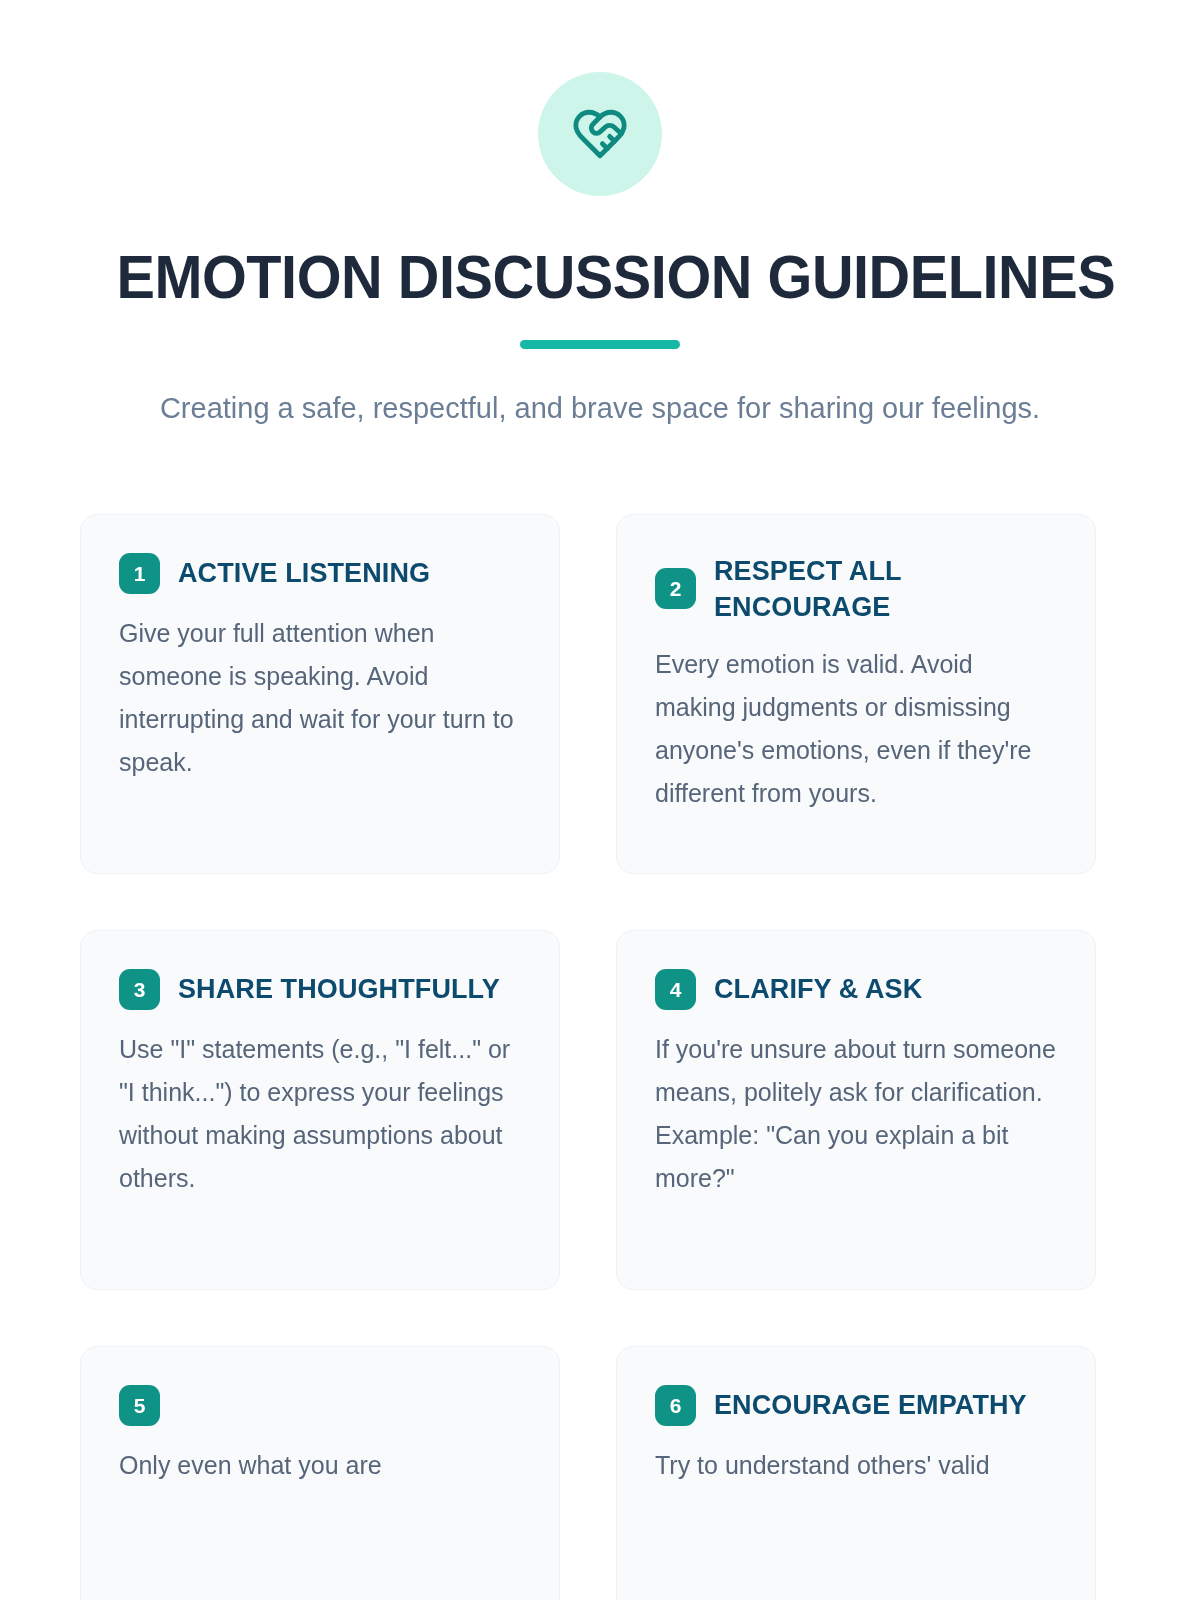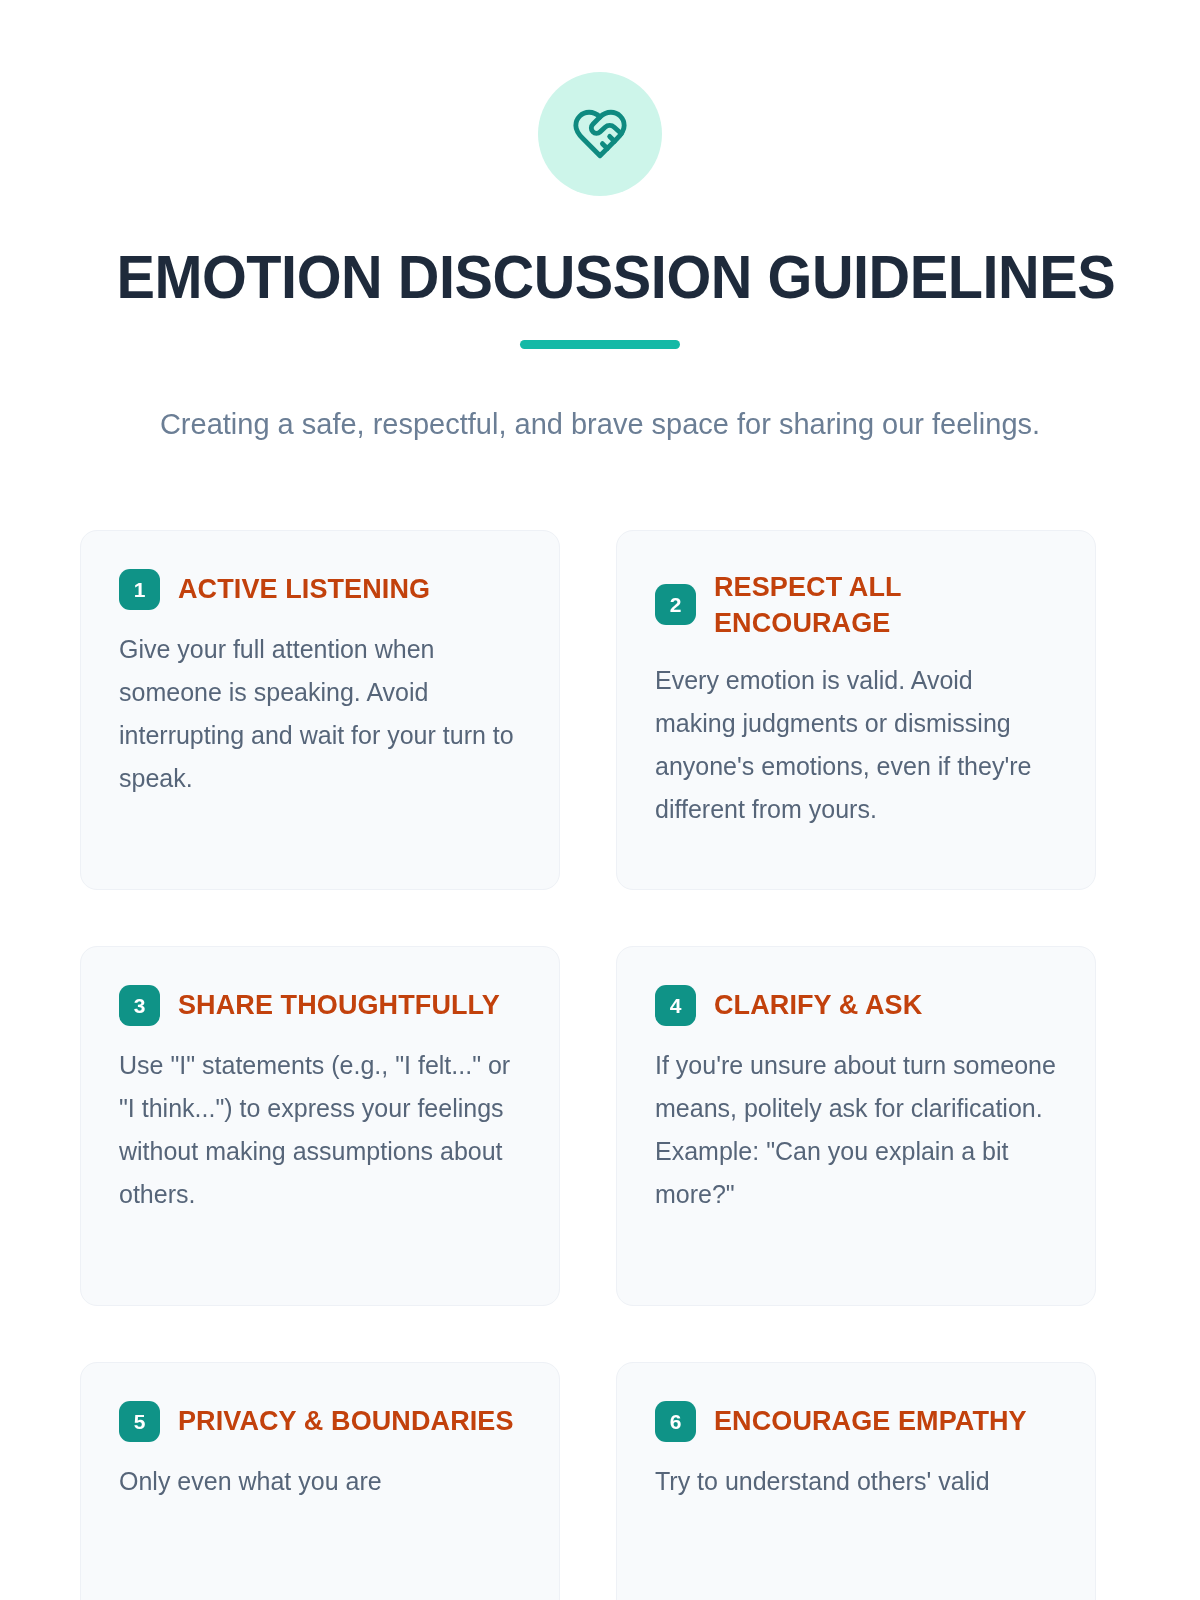--- a/index.html
+++ b/index.html
@@ -61,21 +61,21 @@
 
   .divider {
     width: 160px;
     height: 9px;
     border-radius: 999px;
     background: #15b9a6;
     margin: 30px auto 0 auto;
   }
 
   .subtitle {
-    margin: 52px auto 0 auto;
+    margin: 36px auto 0 auto;
     max-width: 940px;
     font-size: 29px;
     line-height: 1.62;
     color: #6b7e95;
     font-weight: 400;
   }
 
   
   .grid {
     margin-top: 82px;
@@ -111,21 +111,21 @@
     display: flex;
     align-items: center;
     justify-content: center;
     line-height: 1;
   }
 
   .card-title {
     font-size: 27px;
     line-height: 1.34;
     font-weight: 700;
-    color: #c2410c;
+    color: #0c4a6e;
     letter-spacing: 0.1px;
   }
 
   .card-body {
     margin-top: 18px;
     font-size: 25px;
     line-height: 1.72;
     color: #566579;
     font-weight: 400;
   }
@@ -189,21 +189,20 @@
       <div class="card-head">
         <div class="badge">4</div>
         <div class="card-title">CLARIFY &amp; ASK</div>
       </div>
       <p class="card-body">If you're unsure about turn someone means, politely ask for clarification. Example: "Can you explain a bit more?"</p>
     </div>
 
     <div class="card">
       <div class="card-head">
         <div class="badge">5</div>
-        <div class="card-title">PRIVACY &amp; BOUNDARIES</div>
       </div>
       <p class="card-body">Only even what you are</p>
     </div>
 
     <div class="card">
       <div class="card-head">
         <div class="badge">6</div>
         <div class="card-title">ENCOURAGE EMPATHY</div>
       </div>
       <p class="card-body">Try to understand others' valid</p>

